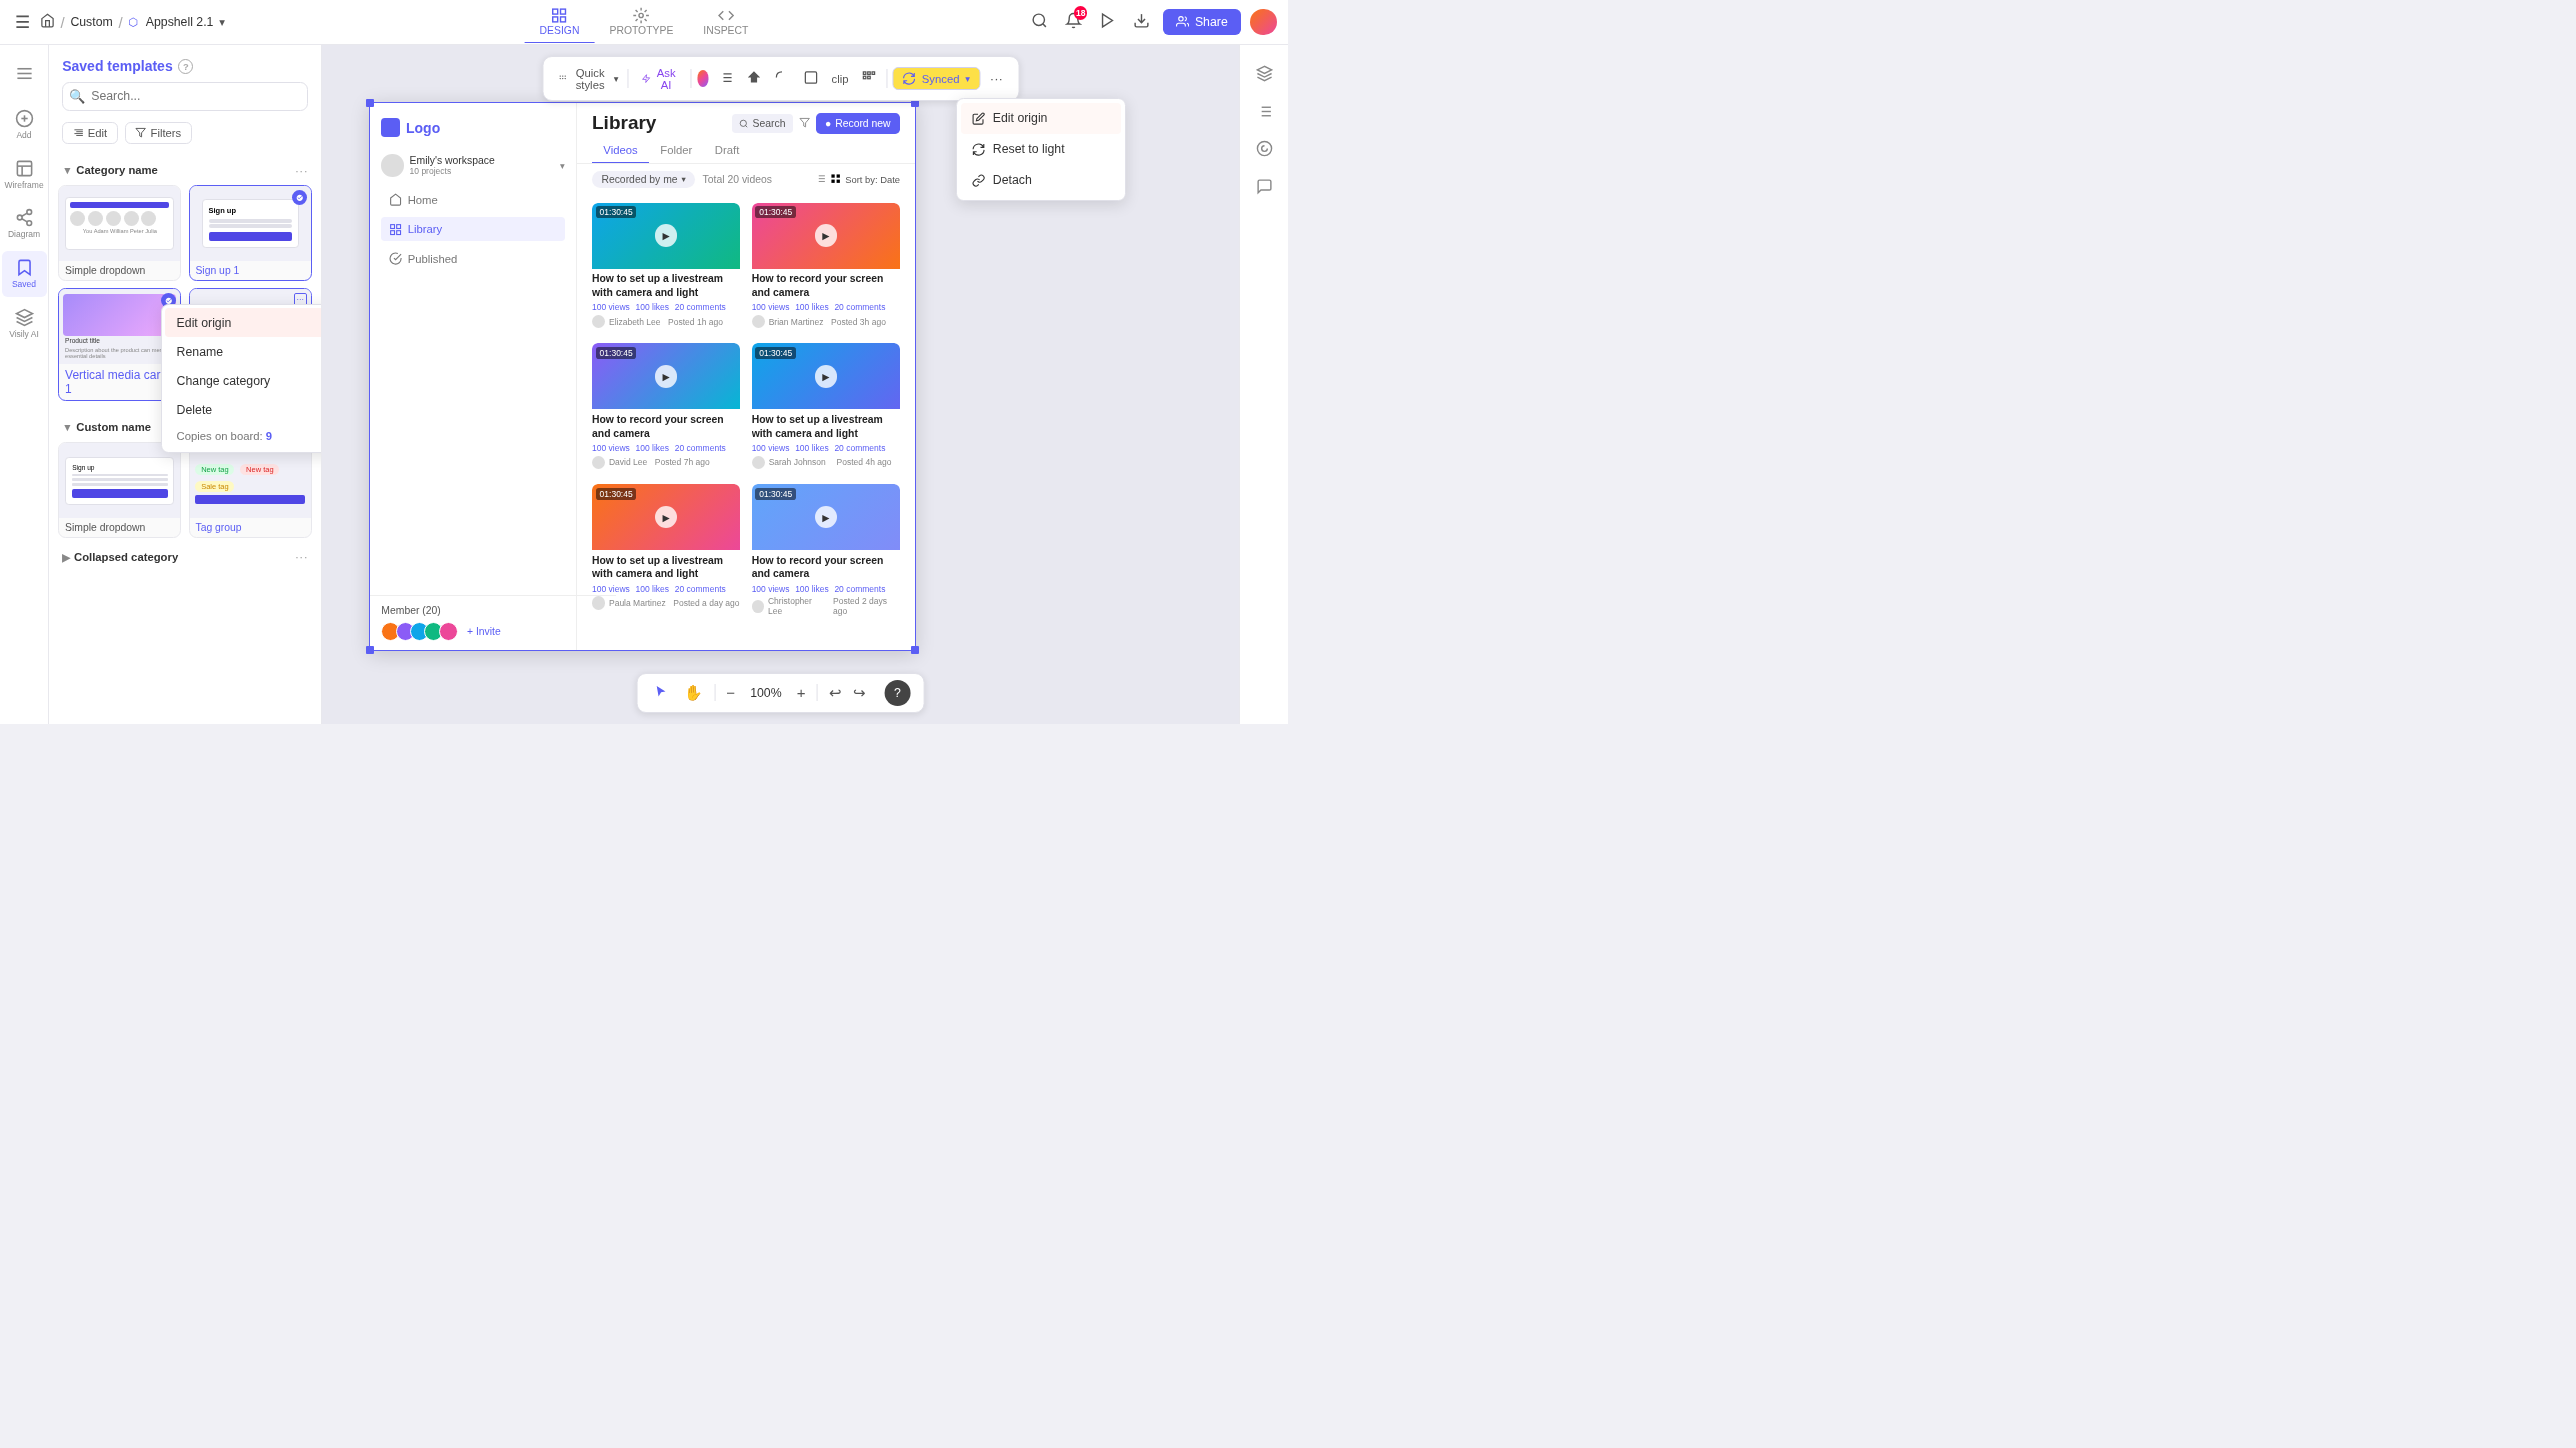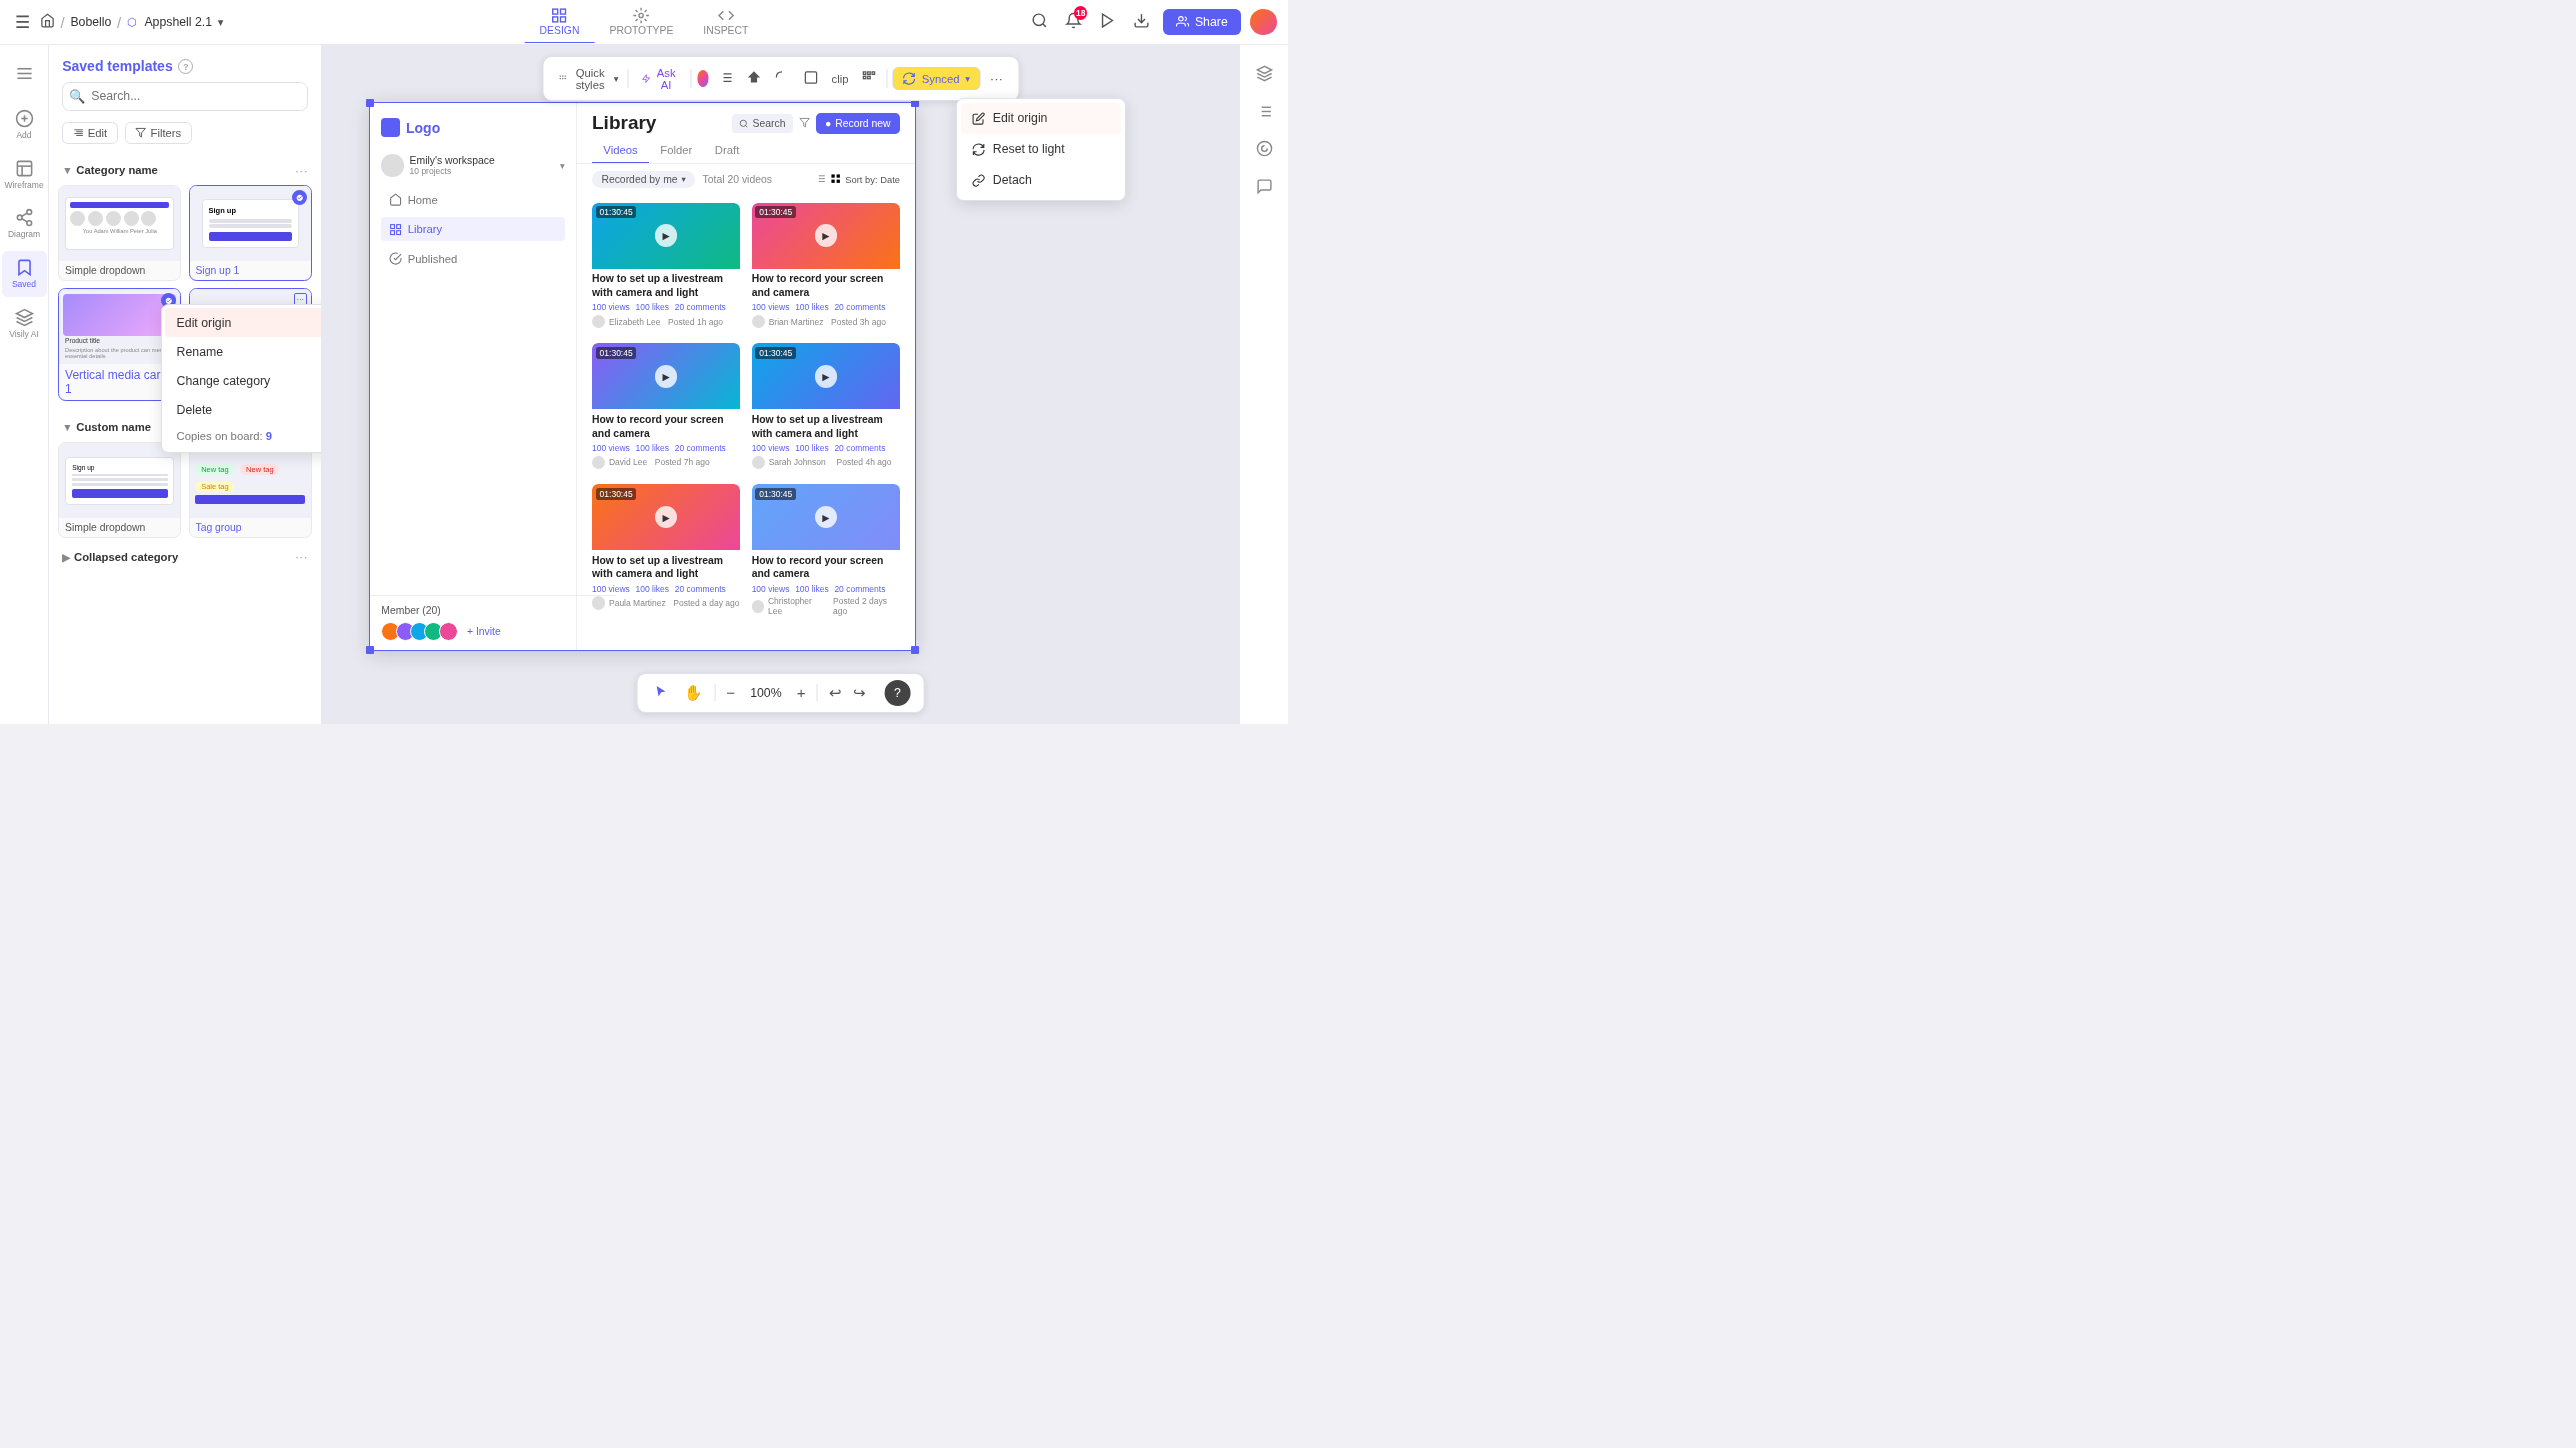--- a/index.html
+++ b/index.html
@@ -158,21 +158,21 @@
 <div class="topnav">
   <div class="nav-left">
     <button class="icon-btn" style="font-size:17px;">☰</button>
     <span class="home-icon">
       <svg width="15" height="15" viewBox="0 0 24 24" fill="none" stroke="currentColor" stroke-width="2">
           <path d="M3 9l9-7 9 7v11a2 2 0 0 1-2 2H5a2 2 0 0 1-2-2z"></path>
           <polyline points="9 22 9 12 15 12 15 22"></polyline>
         </svg>
     </span>
     <span class="breadcrumb-sep">/</span>
-    <span class="breadcrumb">Bobello</span>
+    <span class="breadcrumb">Custom</span>
     <span class="breadcrumb-sep">/</span>
     <span style="font-size:11.3px; color:#5b5ef4; margin-right:1.9px;">⬡</span>
     <span class="breadcrumb app-name">Appshell 2.1</span>
     <button class="chevron-btn">▾</button>
   </div>
   <div class="nav-center">
     <button class="nav-tab active">
       <svg viewBox="0 0 24 24" fill="none" stroke="currentColor" stroke-width="2">
           <rect x="3" y="3" width="7" height="7"></rect>
           <rect x="14" y="3" width="7" height="7"></rect>

